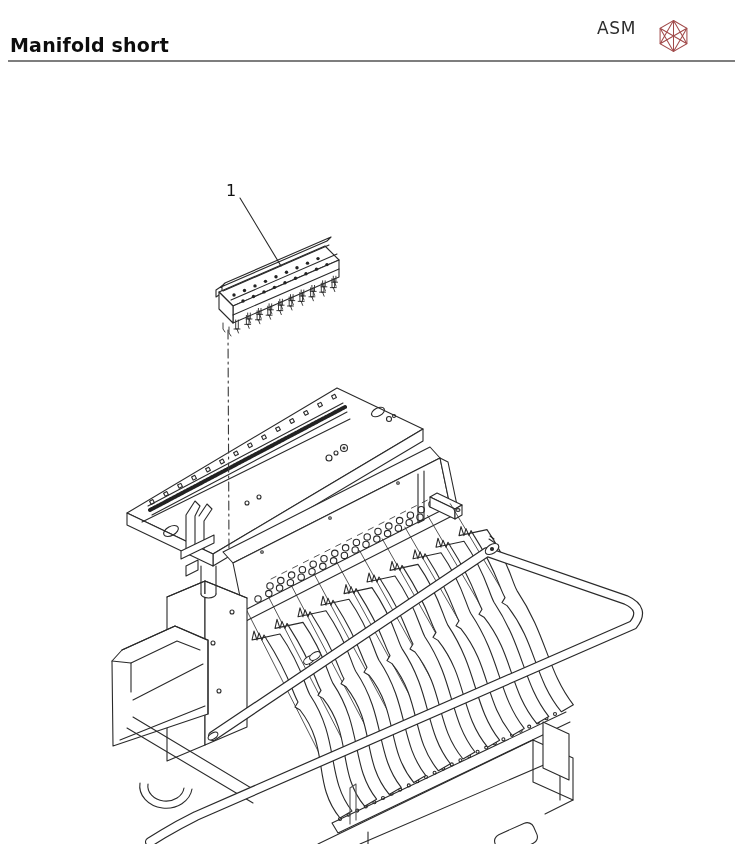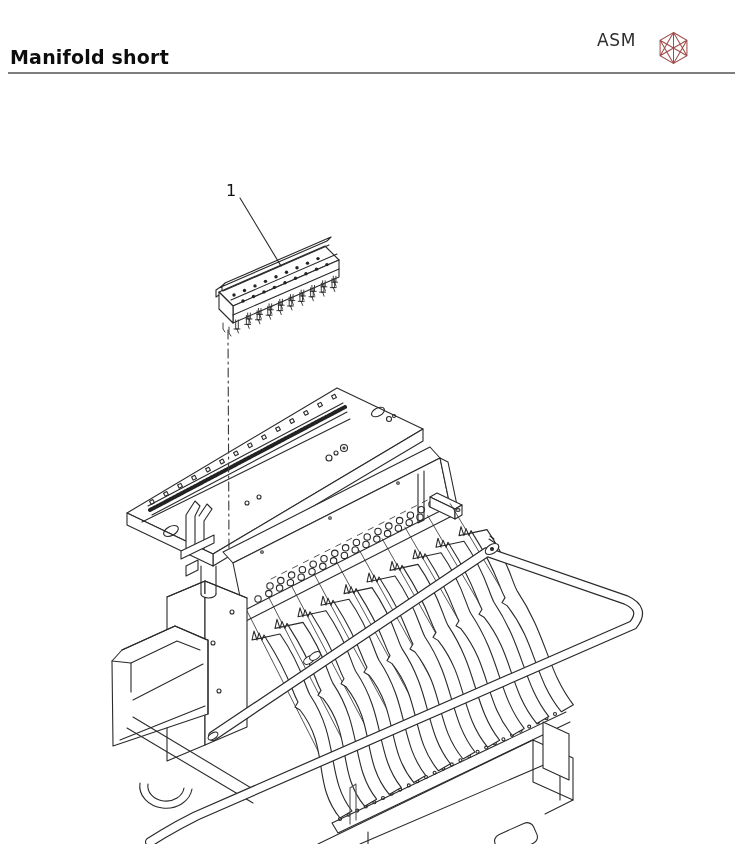--- a/index.html
+++ b/index.html
@@ -1,18 +1,18 @@
 <!DOCTYPE html>
 <html><head>
 <meta charset="utf-8">
 <style>
   html,body{margin:0;padding:0;}
   body{width:740px;height:844px;background:#ffffff;position:relative;overflow:hidden;
        font-family:"DejaVu Sans","Liberation Sans",sans-serif;}
-  .header{position:absolute;left:0;top:12px;width:700px;height:70px;}
+  .header{position:absolute;left:0;top:0;width:700px;height:70px;}
   .page-title{position:absolute;left:10px;top:34px;font-size:19px;font-weight:bold;
               color:#0d0d0d;letter-spacing:.2px;}
   .title-rule{position:absolute;left:8px;top:60px;width:727px;height:2px;background:#7e7e7e;}
   .brand{position:absolute;right:10px;top:18px;display:flex;align-items:flex-start;gap:21px;}
   .brand-name{font-size:17px;color:#2e2e2e;font-weight:500;letter-spacing:.6px;}
   #diagram{position:absolute;left:0;top:0;}
 </style>
 </head>
 <body>
 

